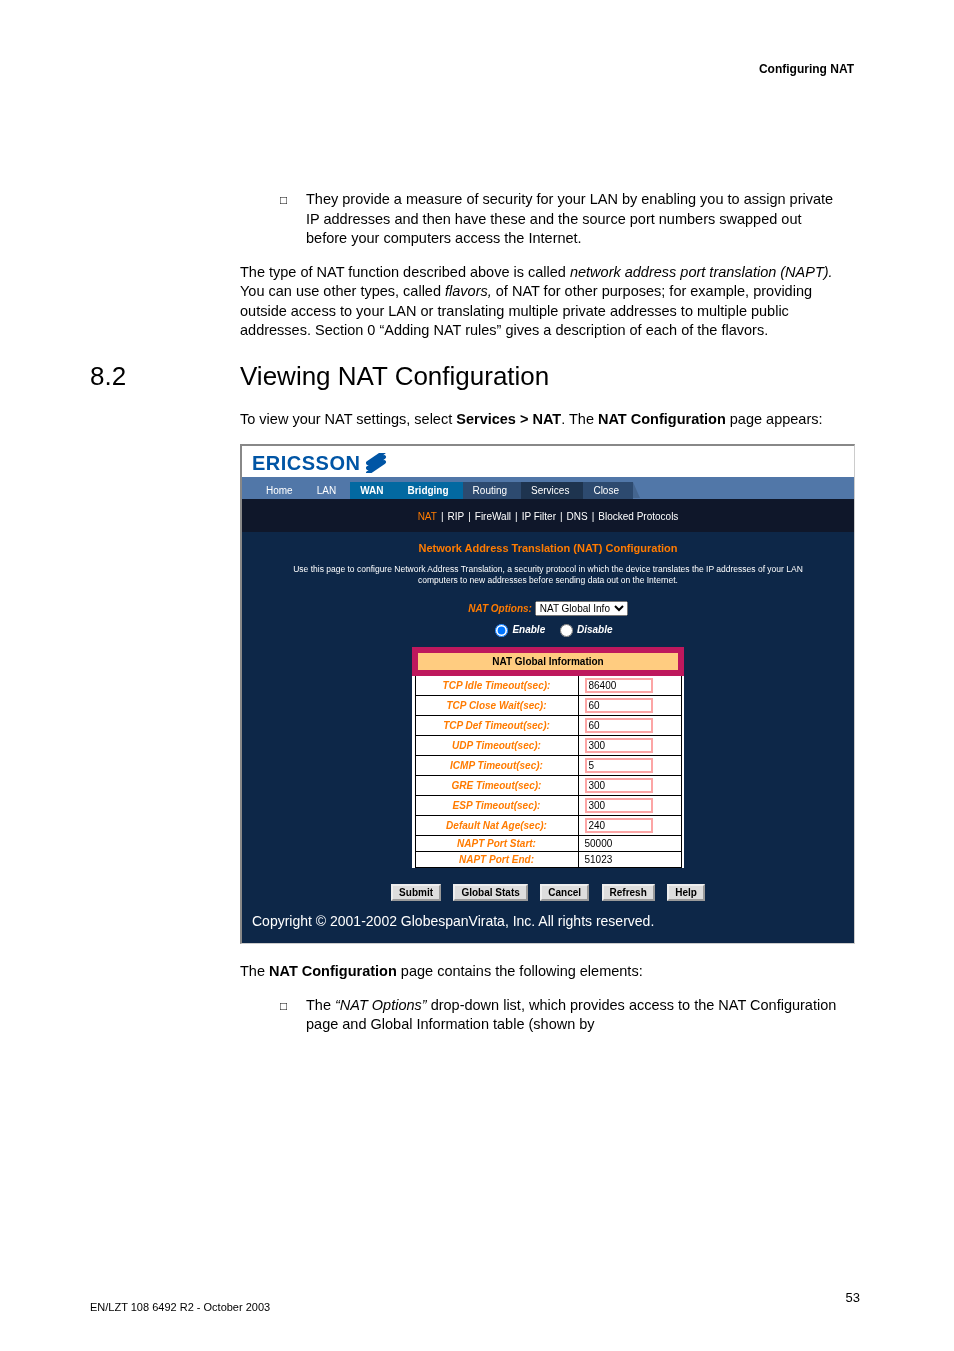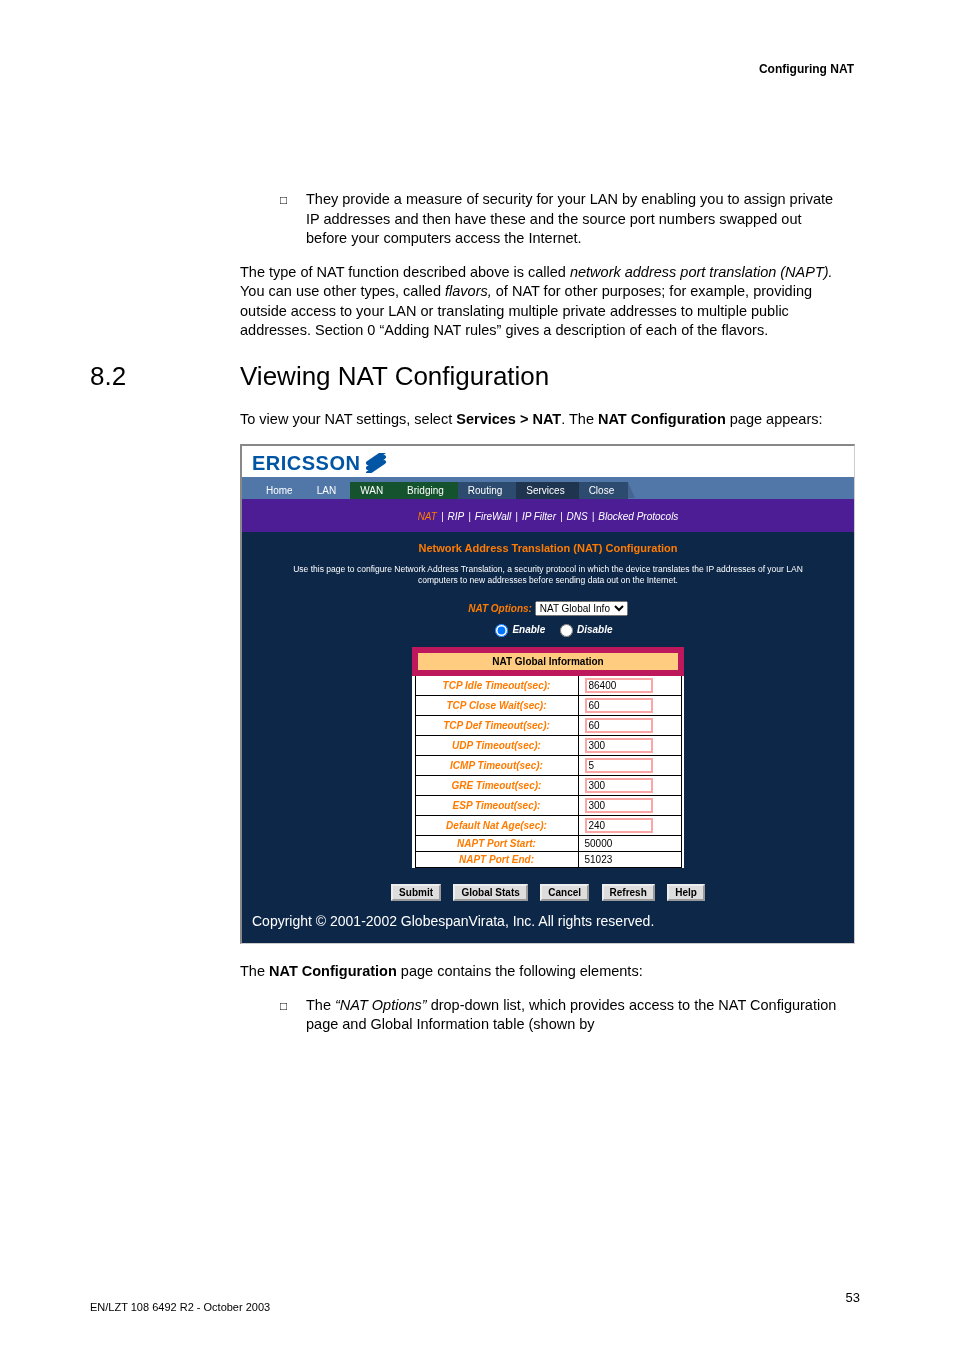--- a/index.html
+++ b/index.html
@@ -105,36 +105,36 @@
   }
   .tab::after {
     content:"";
     position:absolute;
     right:-7px;
     top:0;
     border-left: 7px solid rgba(0,0,0,0.15);
     border-top: 16px solid transparent;
   }
   .tab.dark {
-    background: #14532d;
+    background: #0369a1;
+    font-weight: bold;
   }
   .tab.darker {
     background: #2d4a6f;
     margin-top: 20px;
   }
   .tab.darkest {
     background: #1e344f;
   }
   .subnav {
-    background: #4c1d95;
+    background: #0f172a;
     color: #fff;
     font-size: 10px;
     text-align: center;
     padding: 12px 4px 10px 4px;
-    font-style: italic;
   }
   .subnav .sn-item { color: #fff; }
   .subnav .sn-sep { color: #fff; padding: 0 4px; }
   .subnav .sn-active { color: #ff7b00; }
   .dark-area {
     background: #0d2748;
     color: #fff;
     padding: 4px 10px 14px 10px;
   }
   .panel-title {

